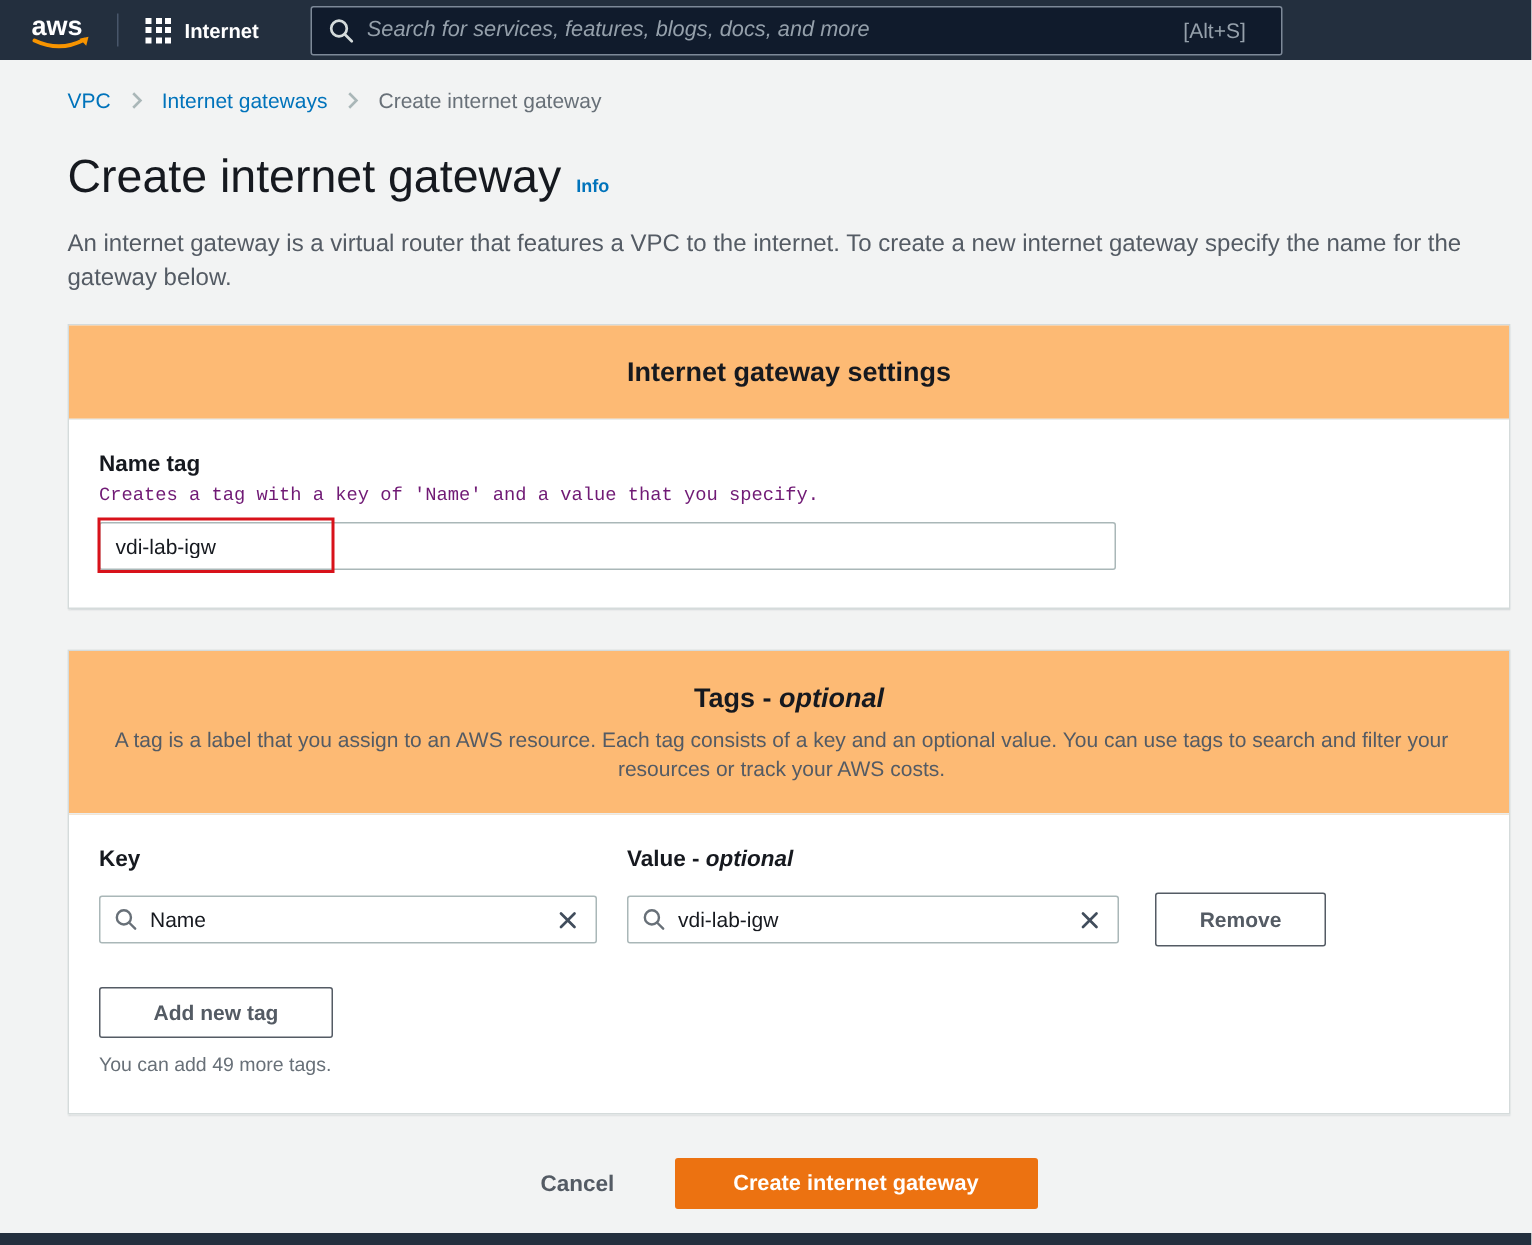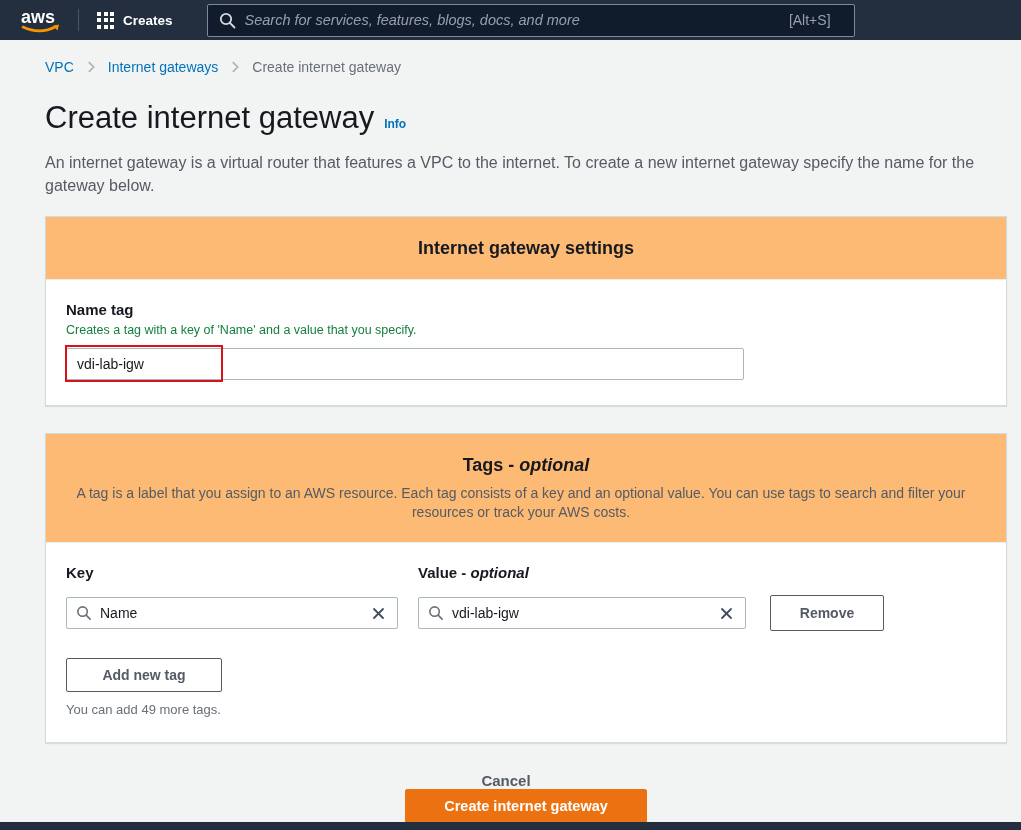--- a/index.html
+++ b/index.html
@@ -81,21 +81,21 @@
   .card-title { font-size:18px; font-weight:bold; color:#16191f; }
   .card-title em { font-style:italic; }
   .card-header-desc {
     margin-top:8px; max-width:910px;
     font-size:14px; line-height:19px; color:#545b64;
   }
   .card-body { padding:21px 20px 25px 20px; }
 
   .field-label { font-size:15px; color:#16191f;font-weight:bold; }
   .field-label em { font-style:italic; }
-  .field-hint { margin-top:5px; font-size:12.5px; color:#15803d; }
+  .field-hint { margin-top:5px; font-size:12.5px; color:#701a75;font-family:Liberation Mono, monospace; }
 
   .name-input-wrap { position:relative; margin-top:11px; width:678px; }
   .text-input {
     width:100%; height:32px;
     border:1px solid #aab7b8; border-radius:2px;
     padding:0 10px; font-size:14px; color:#16191f;
     font-family:"Liberation Sans", sans-serif;
     background:#ffffff; outline:none;
   }
   .annotation-box {
@@ -127,21 +127,21 @@
     color:#545b64; font-weight:bold; font-size:14px;
     font-family:"Liberation Sans", sans-serif; cursor:pointer;
   }
   .remove-btn { margin-left:24px; width:114px; height:36px; }
   .add-tag-btn { margin-top:27px; width:156px; height:34px; }
   .remaining-hint { margin-top:10px; font-size:13px; color:#687078; }
 
   
   .footer-actions {
     margin:29px 14px 0 45px; width:962px;
-    display:flex; justify-content:space-between; align-items:center;flex-direction:column;
+    display:flex; justify-content:center; align-items:center;
   }
   .cancel-btn {
     background:none; border:none; cursor:pointer;
     color:#545b64; font-weight:bold; font-size:15px;
     font-family:"Liberation Sans", sans-serif;
     margin-right:40px;
   }
   .submit-btn {
     background:#ec7211; border:1px solid #ec7211; border-radius:2px;
     color:#ffffff; font-weight:bold; font-size:14.5px;
@@ -169,21 +169,21 @@
       <i></i>
         <i></i>
         <i></i>
         <i></i>
         <i></i>
         <i></i>
         <i></i>
         <i></i>
         <i></i>
     </span>
-    <span>Creates</span>
+    <span>Internet</span>
   </button>
   <div class="searchbox">
     <svg width="17" height="17" viewBox="0 0 17 17">
       <circle cx="7" cy="7" r="5.2" fill="none" stroke="#d5dbdb" stroke-width="1.8"></circle>
       <line x1="11" y1="11" x2="15.5" y2="15.5" stroke="#d5dbdb" stroke-width="1.8" stroke-linecap="round"></line>
     </svg>
     <input type="text" placeholder="Search for services, features, blogs, docs, and more" style="">
     <span class="search-shortcut">[Alt+S]</span>
   </div>
 </header>

